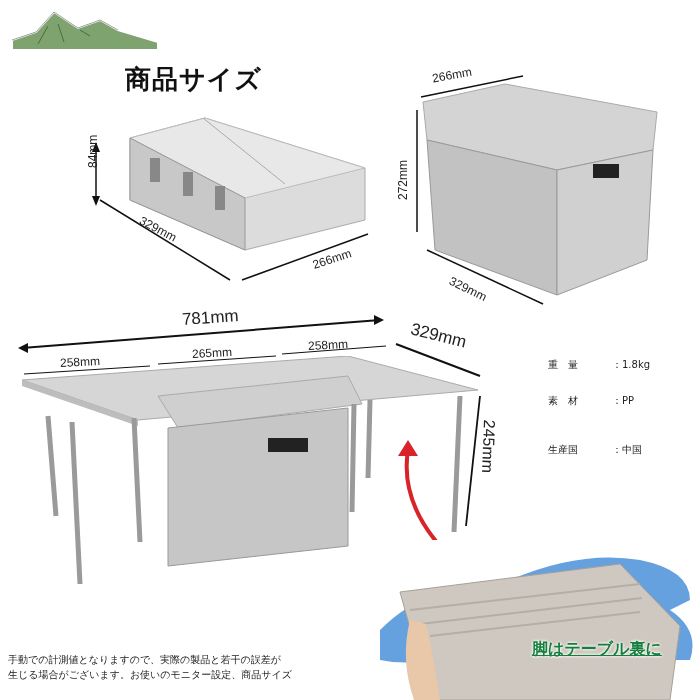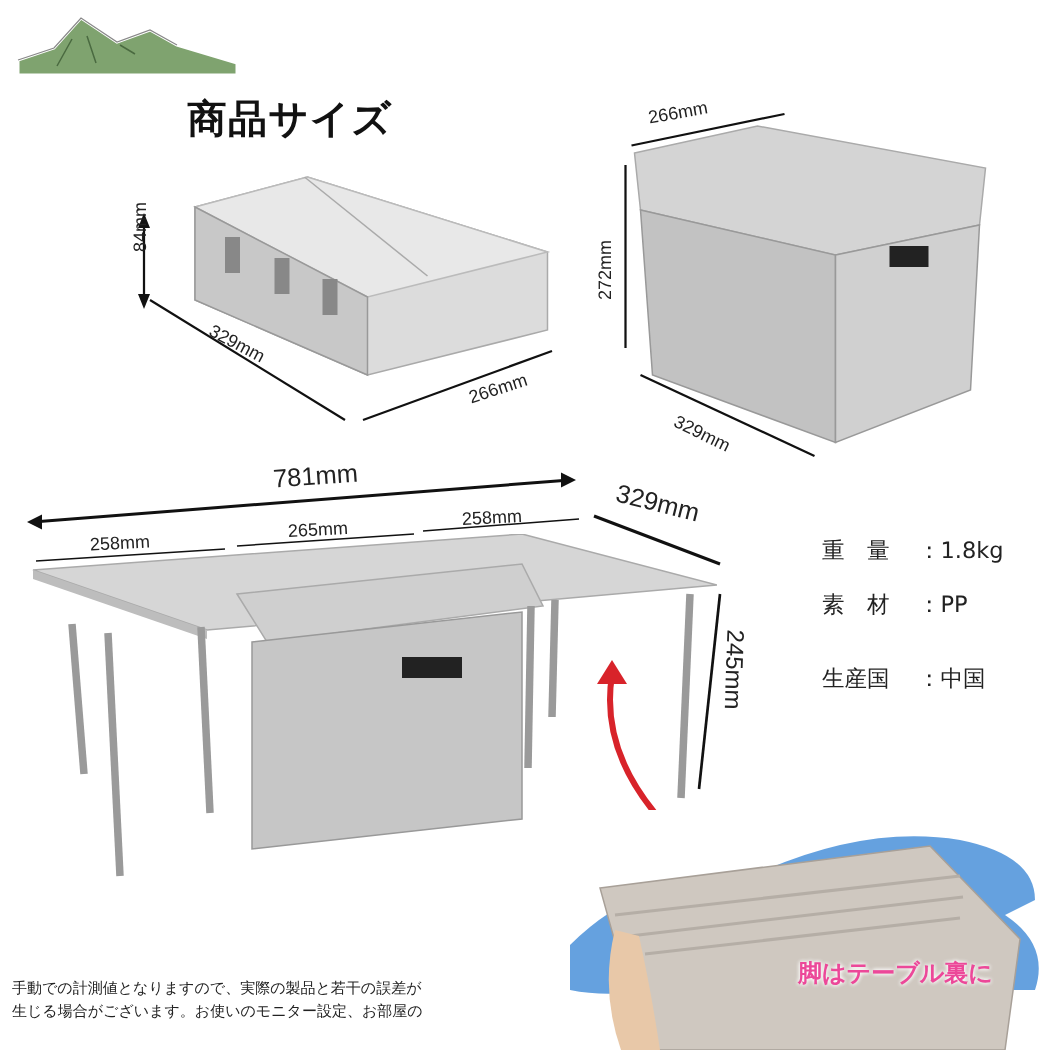--- a/index.html
+++ b/index.html
@@ -1,23 +1,23 @@
 <!DOCTYPE html>
 <html><head>
 <meta charset="utf-8">
 <style>
   html,body{margin:0;padding:0;background:#fff;}
   body{width:700px;height:700px;position:relative;overflow:hidden;font-family:"DejaVu Sans",sans-serif;color:#111;}
   .abs{position:absolute;}
   .title{left:125px;top:24px;font-size:26px;font-weight:bold;letter-spacing:1px;color:#111;margin-top:38px;}
   .dim{font-family:"Liberation Sans",sans-serif;color:#222;white-space:nowrap;}
-  .spec{left:548px;font-size:15px;color:#222;font-family:"DejaVu Sans",sans-serif;}
+  .spec{left:548px;font-size:10px;color:#222;font-family:"DejaVu Sans",sans-serif;}
   .spec .k{display:inline-block;width:64px;}
   .note{left:8px;top:652px;width:370px;font-size:10px;line-height:15px;color:#222;}
-  .callout{left:532px;top:636px;font-size:16px;line-height:26px;color:#ec4899;font-weight:bold;text-shadow:0 0 3px #fff,0 0 3px #fff;}
+  .callout{left:532px;top:636px;font-size:16px;line-height:26px;color:#15803d;font-weight:bold;text-shadow:0 0 3px #fff,0 0 3px #fff;text-decoration:underline;}
 </style>
 </head>
 <body>
 
 <svg class="abs" style="left:8px;top:6px" width="160" height="46">
   <path d="M4 34 L28 26 L46 6 L70 22 L92 14 L110 24 L150 36 L150 44 L4 44 Z" fill="#7fa36f" stroke="#fff" stroke-width="2"></path>
   <path d="M4 34 L28 26 L46 6 L70 22 L92 14 L110 24" fill="none" stroke="#888" stroke-width="0.8"></path>
   <path d="M30 38 L40 20 M56 36 L50 18 M82 30 L72 24" stroke="#4a6a40" stroke-width="1"></path>
 </svg>
 <div class="abs title">商品サイズ</div>
@@ -104,14 +104,14 @@
     <line x1="60" y1="96" x2="270" y2="72"></line>
   </g>
   <path d="M40 80 Q30 120 44 160 L70 160 Q64 120 56 84 Z" fill="#e8c8a8"></path>
 </svg>
 <div class="abs callout">
   <div>脚はテーブル裏に</div>
 </div>
 
 <div class="abs note">
   <div>手動での計測値となりますので、実際の製品と若干の誤差が</div>
-  <div>生じる場合がございます。お使いのモニター設定、お部屋の</div>
+  <div>生じる場合がございます。お使いのモニター設定、商品サイズ</div>
 </div>
 
 </body></html>

